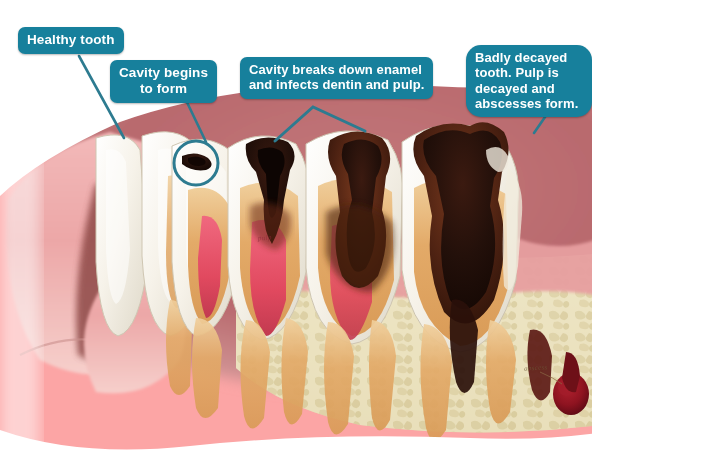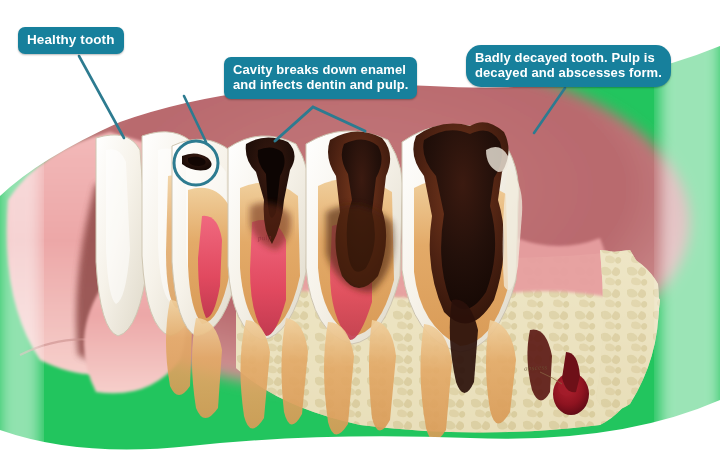--- a/index.html
+++ b/index.html
@@ -1,37 +1,37 @@
 <!DOCTYPE html>
 <html><head>
 <meta charset="utf-8">
 <style>
   html,body{margin:0;padding:0;background:#fff;}
   body{width:720px;height:463px;overflow:hidden;
        font-family:"Liberation Sans",sans-serif;}
-  #stage{position:relative;width:720px;height:463px;background:#22c55e;overflow:hidden;}
+  #stage{position:relative;width:592px;height:463px;background:#fca5a5;overflow:hidden;}
   #art{position:absolute;inset:0;width:720px;height:463px;}
 
   
   .callout{
     position:absolute;
     background:#17809c;
     color:#ffffff;
     font-weight:bold;
     border-radius:7px;
     padding:5px 9px 6px 9px;
     line-height:1.18;
     letter-spacing:.1px;
     box-shadow:0 1px 2px rgba(0,0,0,.28);
     white-space:pre-line;
     text-align:left;
   }
   #cal-healthy{ left:18px;  top:27px;  font-size:13.5px; }
   #cal-begins { left:110px; top:60px;  font-size:13.5px; text-align:center; }
-  #cal-breaks { left:224px; top:57px;  font-size:13px; }
+  #cal-breaks { left:240px; top:57px;  font-size:13px; }
   #cal-badly  { left:466px; top:45px;  font-size:13px;border-radius:15px; }
 
   .tiny-label{
     position:absolute;
     font-size:7px;
     font-family:"Liberation Serif",serif;
     font-style:italic;
     letter-spacing:.3px;
     pointer-events:none;
   }
@@ -256,20 +256,22 @@
       <line x1="184" y1="96" x2="206" y2="142"></line>
       <polyline points="275,141 313,107 365,131" stroke-width="3"></polyline>
       <line x1="565" y1="88" x2="534" y2="133"></line>
     </g>
 
     <circle cx="196" cy="163" r="22" fill="none" stroke="#2d7b90" stroke-width="3"></circle>
   </svg>
 
   <div class="callout" id="cal-healthy">Healthy tooth</div>
 
+  <div class="callout" id="cal-begins">Cavity begins
+to form</div>
 
   <div class="callout" id="cal-breaks">Cavity breaks down enamel
 and infects dentin and pulp.</div>
 
   <div class="callout" id="cal-badly">Badly decayed tooth. Pulp is
 decayed and abscesses form.</div>
 
   <div class="tiny-label" id="lbl-pulp">pulp</div>
 
   <div class="tiny-label" id="lbl-abscess">abscess</div>

